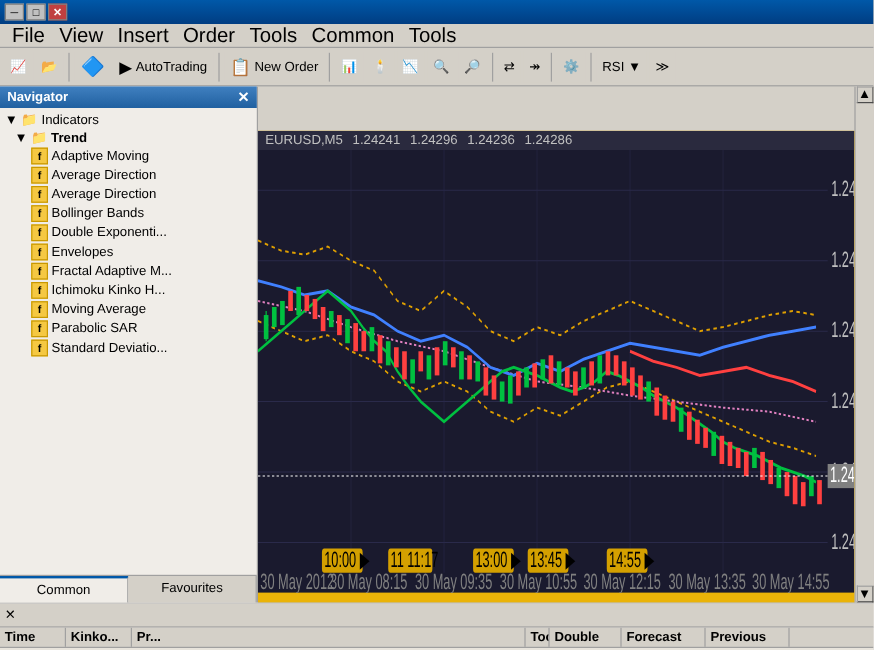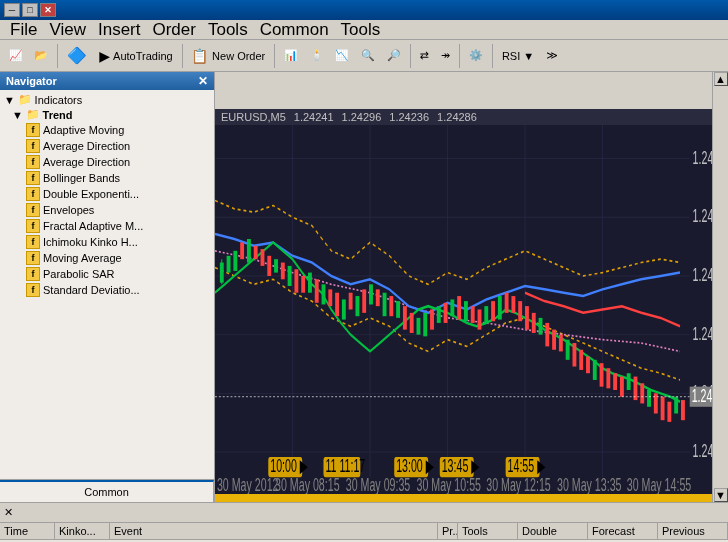--- a/index.html
+++ b/index.html
@@ -196,21 +196,21 @@
       grid-template-columns: 55px 55px 1fr 20px 60px 70px 70px 70px;
       background: #d4d0c8;
       border-bottom: 1px solid #a0a0a0;
       position: sticky;
       top: 0;
     }
     .events-header-cell {
       padding: 2px 4px;
       border-right: 1px solid #a0a0a0;
       font-size: 11px;
-      font-weight: normal;
+      font-weight: bold;
       white-space: nowrap;
       overflow: hidden;
     }
     .events-date-row {
       background: #e8e4dc;
       padding: 2px 8px;
       color: #800000;
       font-weight: bold;
     }
 
@@ -360,20 +360,21 @@
         <div class="tree-icon-f">f</div>
         <span>Parabolic SAR</span>
       </div>
       <div class="tree-item">
         <div class="tree-icon-f">f</div>
         <span>Standard Deviatio...</span>
       </div>
     </div>
     <div class="navigator-tabs">
       <div class="nav-tab active">Common</div>
+      <div class="nav-tab">Favourites</div>
     </div>
   </div>
 
   <div class="chart-area">
     <div class="chart-header">
       <span>EURUSD,M5</span>
       <span>1.24241</span>
       <span>1.24296</span>
       <span>1.24236</span>
       <span>1.24286</span>
@@ -524,21 +525,20 @@
 <div class="bottom-panel">
   <div class="panel-toolbar">
     <span class="panel-close">✕</span>
   </div>
 
   <div class="events-table">
 
     <div class="events-header">
       <div class="events-header-cell">Time</div>
       <div class="events-header-cell">Kinko...</div>
-      <div class="events-header-cell">Event</div>
       <div class="events-header-cell">Pr...</div>
       <div class="events-header-cell">Tools</div>
       <div class="events-header-cell">Double</div>
       <div class="events-header-cell">Forecast</div>
       <div class="events-header-cell">Previous</div>
     </div>
 
     <div class="events-date-row">Wednesday, 30 May</div>
 
   </div>

